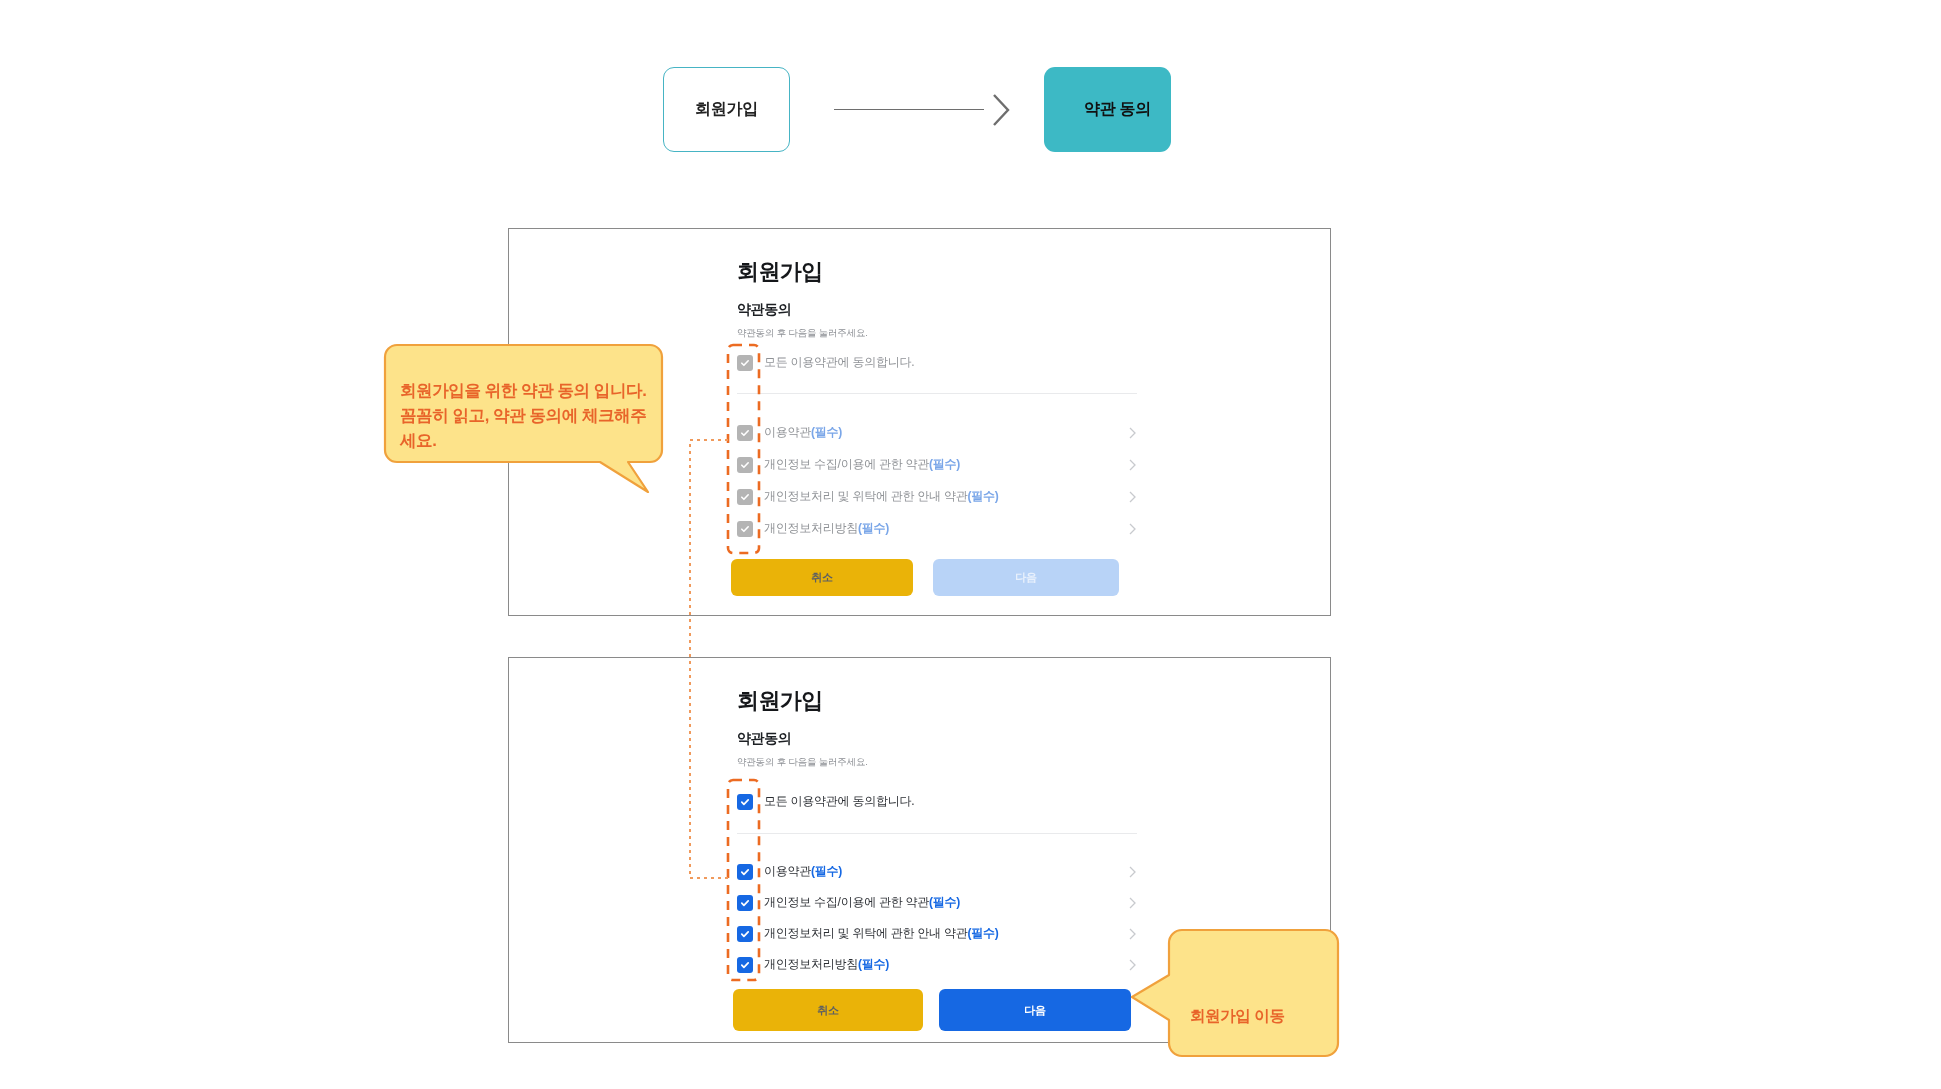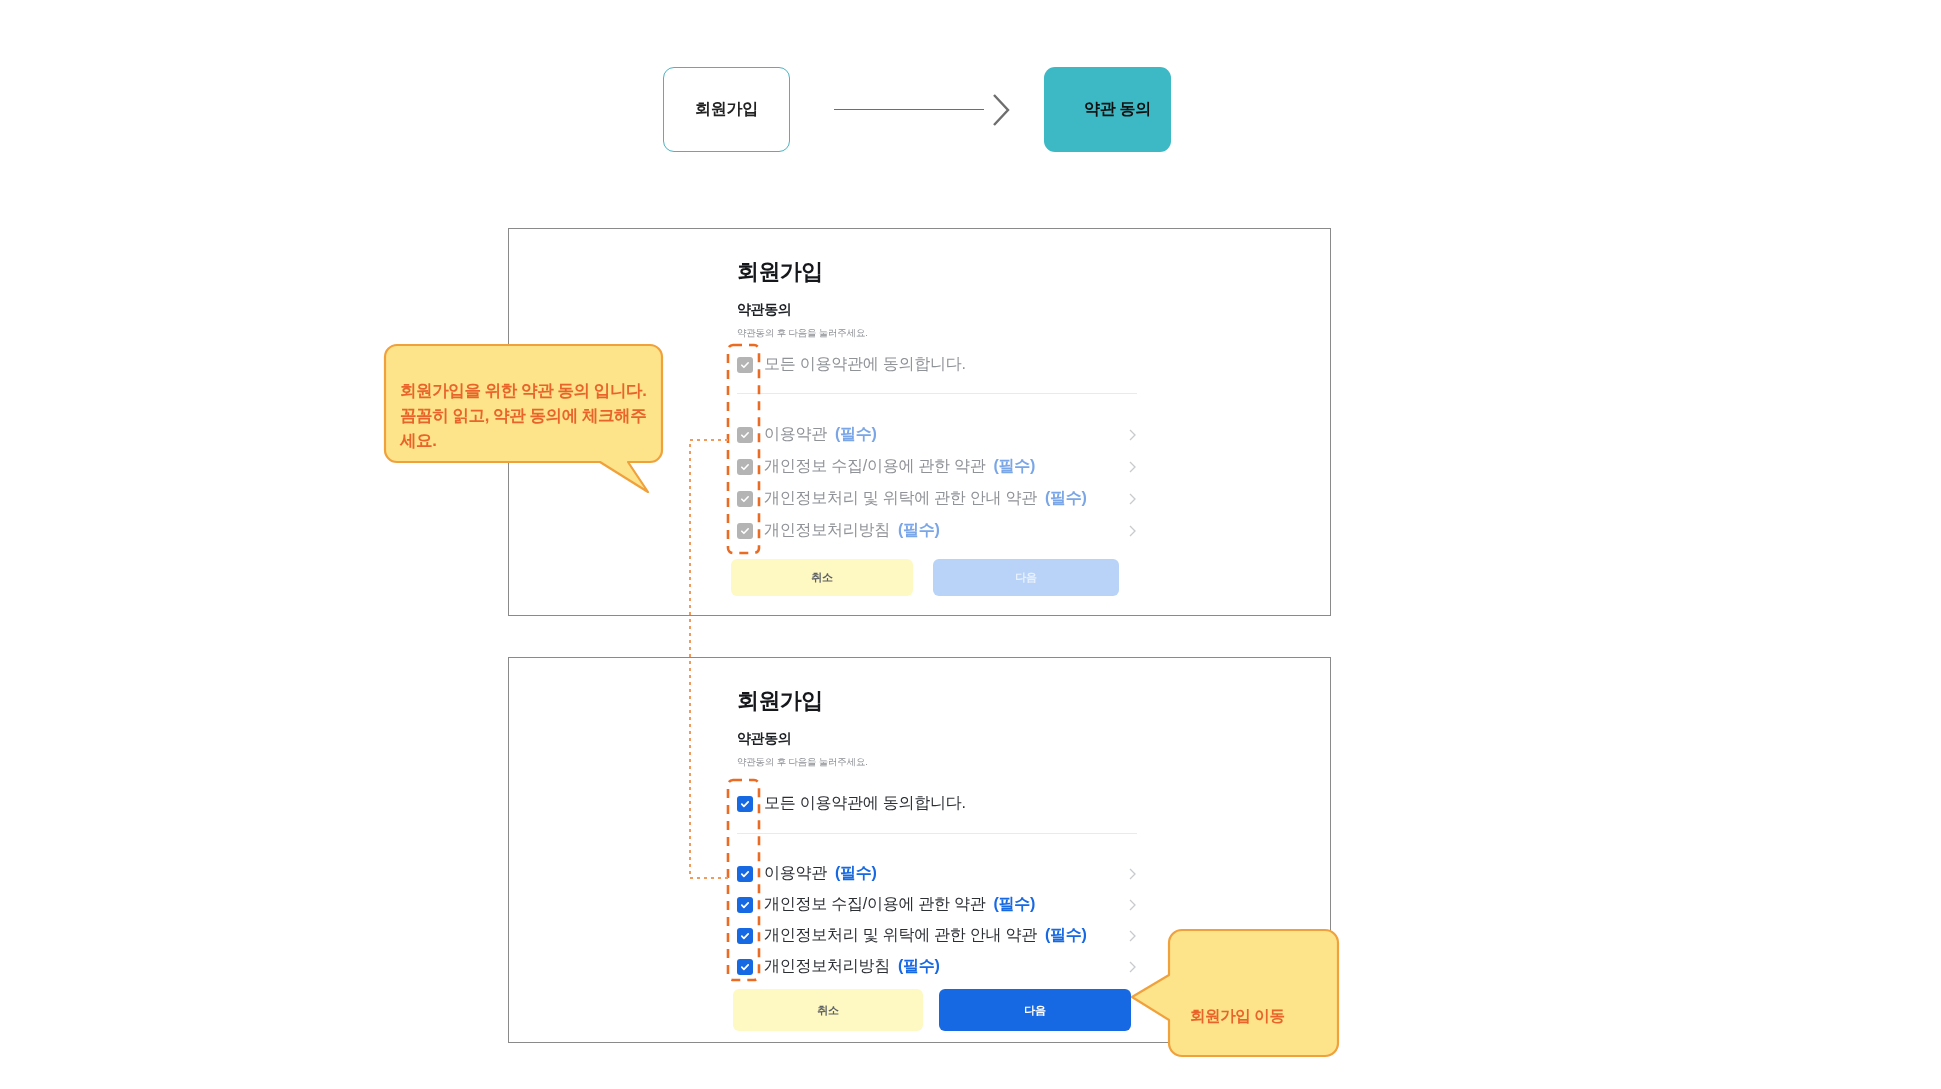--- a/index.html
+++ b/index.html
@@ -99,27 +99,27 @@
     display: flex;
     align-items: center;
     justify-content: center;
   }
   .cb.off { background: #b4b4b4; }
   .cb.on  { background: #1668e3; }
   .cb svg { display: block; }
 
   .row-label {
     margin-left: 11px;
-    font-size: 16px;
+    font-size: 12px;
     letter-spacing: -0.25px;
     white-space: nowrap;
   }
   .row-label.muted { color: #8f9296; }
   .row-label.dark  { color: #2b2e33; }
-  .req { color: #1668e3; font-weight: 700; padding-left: 8px; }
+  .req { color: #1668e3; font-weight: 700; }
   .req.muted-req { color: #7aa6e8; }
 
   .row-chevron {
     position: absolute;
     right: 0;
     width: 9px; height: 14px;
   }
 
   .divider {
     height: 0;
@@ -128,21 +128,21 @@
   .btn {
     box-sizing: border-box;
     display: flex;
     align-items: center;
     justify-content: center;
     border-radius: 6px;
     font-size: 11px;
     font-weight: 700;
     letter-spacing: -0.3px;
   }
-  .btn-cancel { background: #fef9c3; color: #5c5f63; }
+  .btn-cancel { background: #eab308; color: #5c5f63; }
   .btn-next-disabled { background: #b8d3f7; color: #e8f0fc; }
   .btn-next-active { background: #1668e3; color: #ffffff; }
 
   
   .anno-svg {
     position: absolute;
     left: 0; top: 0;
     width: 1941px; height: 1089px;
     pointer-events: none;
   }

